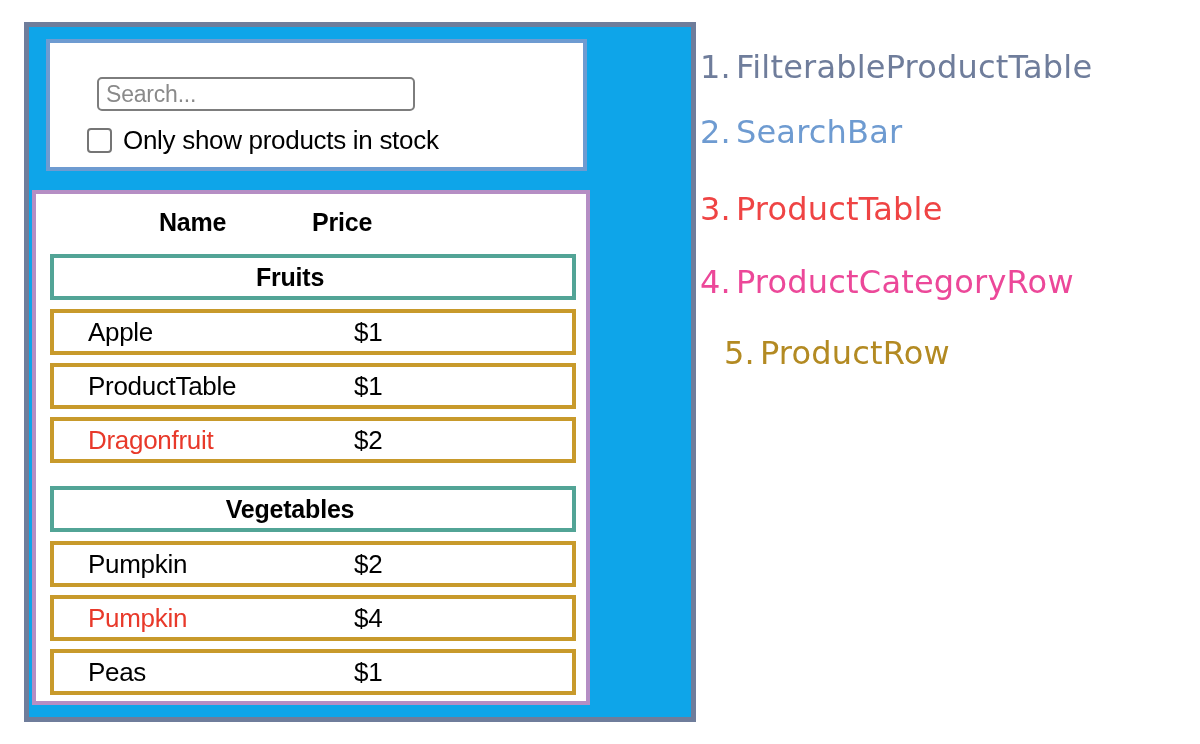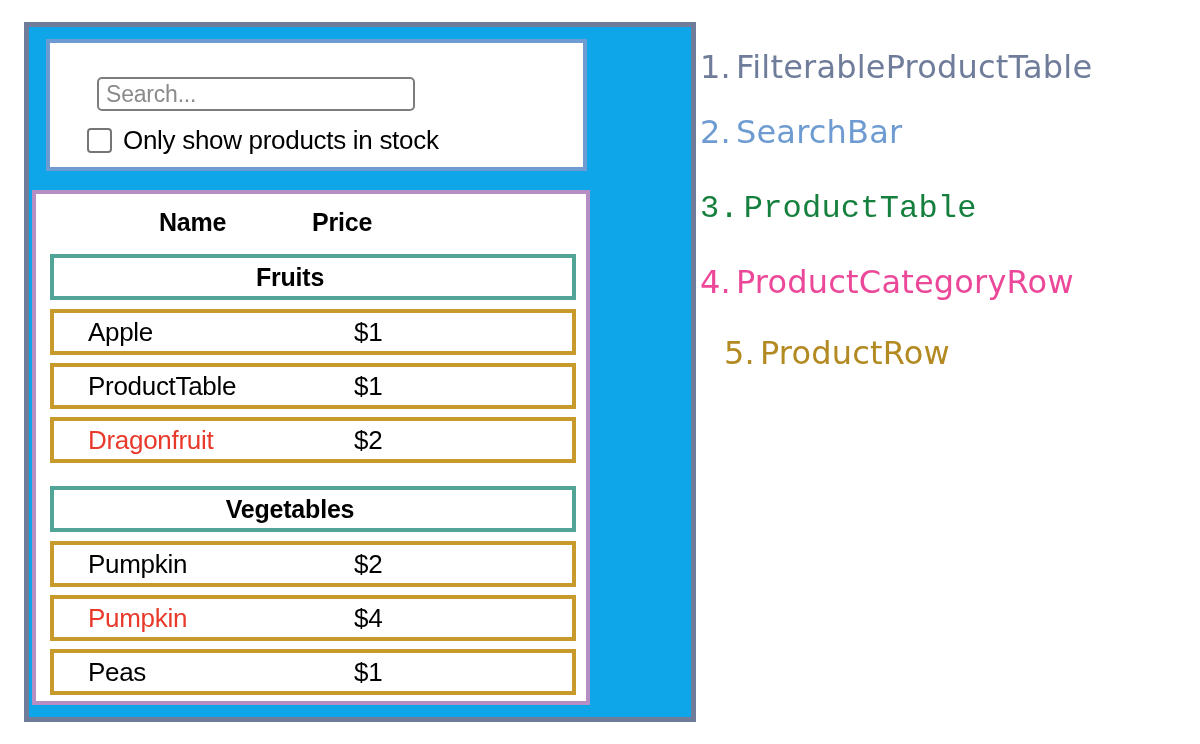--- a/index.html
+++ b/index.html
@@ -147,21 +147,21 @@
   .legend-item {
     position: absolute;
     font-family: "DejaVu Sans", sans-serif;
     font-size: 32px;
     letter-spacing: 0.2px;
     white-space: nowrap;
   }
   .legend-item .num { margin-right: 5px; }
   .li1 { top: 48px;  color: #6f7d9b; }
   .li2 { top: 113px; color: #6e9bd1; }
-  .li3 { top: 190px; color: #15803d; font-family: Liberation Mono, monospace; }
+  .li3 { top: 190px; color: #ef4444; }
   .li4 { top: 263px; color: #ec4899; }
   .li5 { top: 334px; color: #b38a22; margin-left: 24px; }
 </style>
 </head>
 <body>
 
 <div id="root">
 
   <svg class="leaders" viewBox="0 0 1200 744" width="1200" height="744">
 

